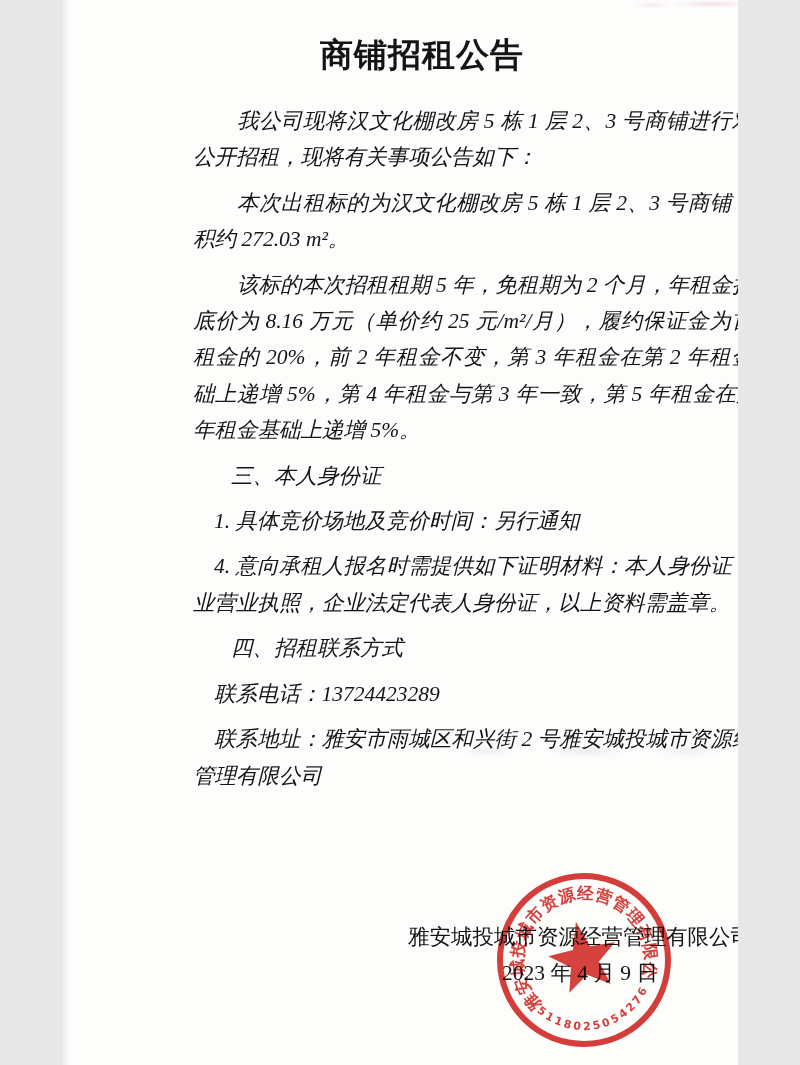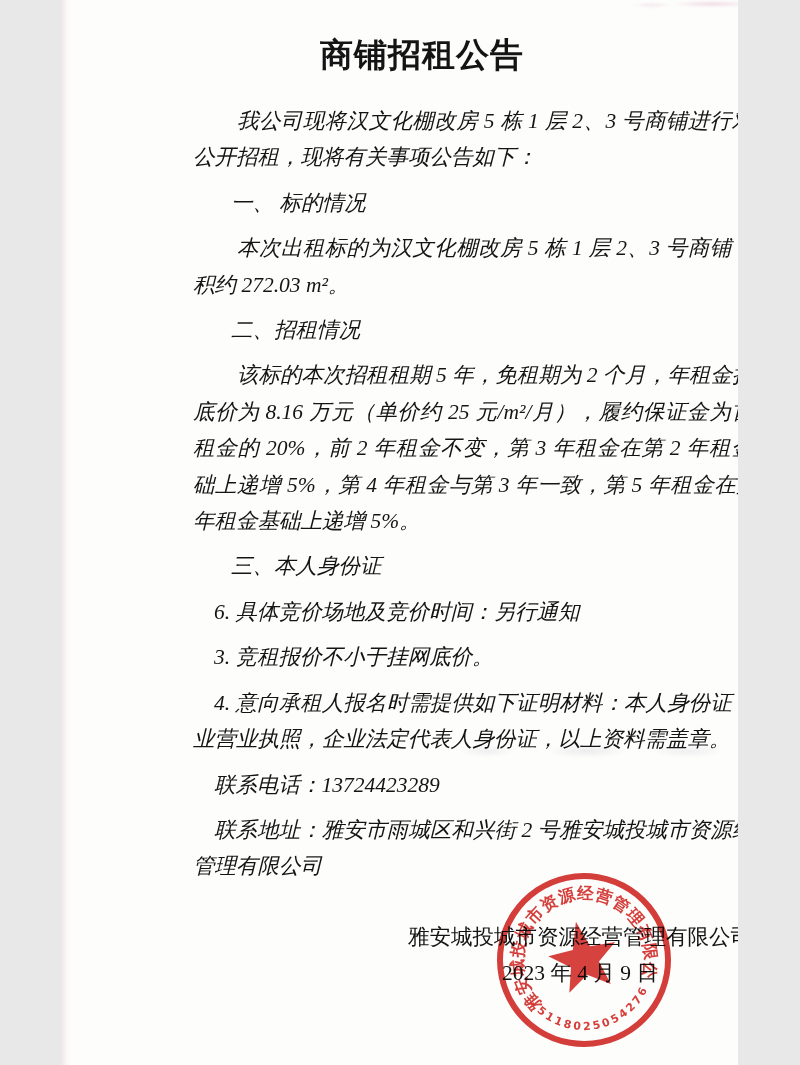--- a/index.html
+++ b/index.html
@@ -84,31 +84,29 @@
 
   <div class="edge-left"></div>
   <div class="smudge-top"></div>
   <div class="ghost-ink"></div>
 
   <h1 class="doc-title">商铺招租公告</h1>
 
   <div class="doc-body">
     <p class="para">我公司现将汉文化棚改房 5 栋 1 层 2、3 号商铺进行对外公开招租，现将有关事项公告如下：</p>
 
-    <p class="heading">一、 标的情况</p>
     <p class="para">本次出租标的为汉文化棚改房 5 栋 1 层 2、3 号商铺，面积约 272.03 m²。</p>
 
-    <p class="heading">二、招租情况</p>
     <p class="para">该标的本次招租租期 5 年，免租期为 2 个月，年租金挂网底价为 8.16 万元（单价约 25 元/m²/月），履约保证金为首年租金的 20%，前 2 年租金不变，第 3 年租金在第 2 年租金基础上递增 5%，第 4 年租金与第 3 年一致，第 5 年租金在第 4 年租金基础上递增 5%。</p>
 
     <p class="heading">三、本人身份证</p>
-    <p class="list-item">6. 具体竞价场地及竞价时间：另行通知</p>
-    <p class="list-item">3. 竞租报价不小于挂网底价。</p>
+    <p class="list-item">1. 具体竞价场地及竞价时间：另行通知</p>
     <p class="list-item">4. 意向承租人报名时需提供如下证明材料：本人身份证，企业营业执照，企业法定代表人身份证，以上资料需盖章。</p>
 
+    <p class="heading">四、招租联系方式</p>
     <p class="contact-line">联系电话：13724423289</p>
     <p class="contact-line">联系地址：雅安市雨城区和兴街 2 号雅安城投城市资源经营管理有限公司</p>
   </div>
 
   <div class="signature">
     <div>雅安城投城市资源经营管理有限公司</div>
     <div>2023 年 4 月 9 日</div>
   </div>
 
   <div class="seal-wrap">

